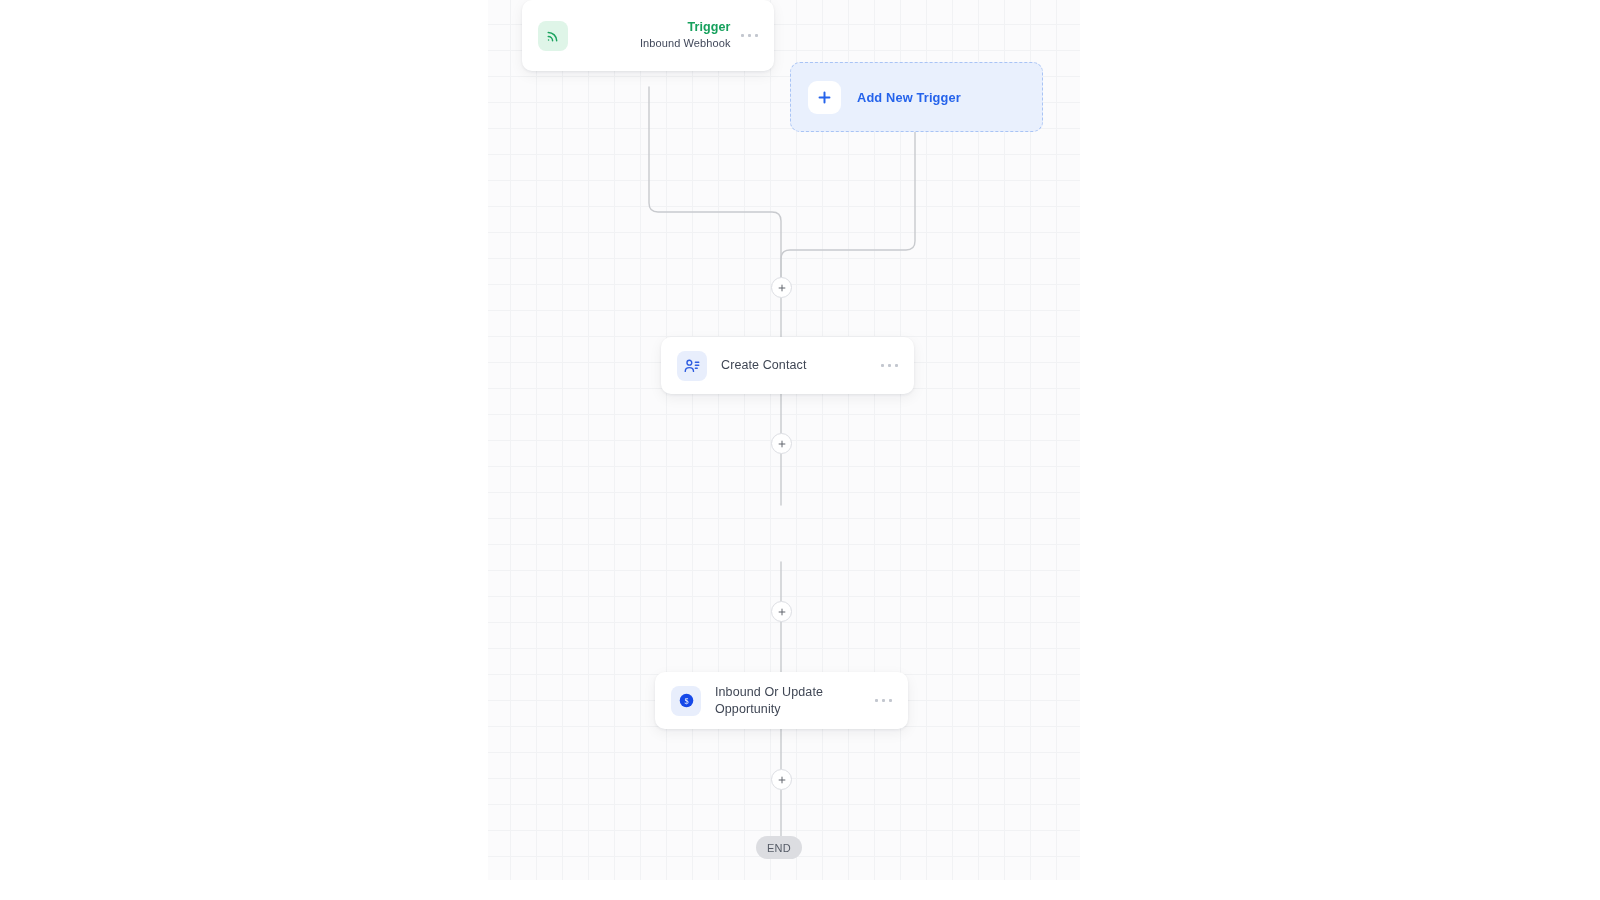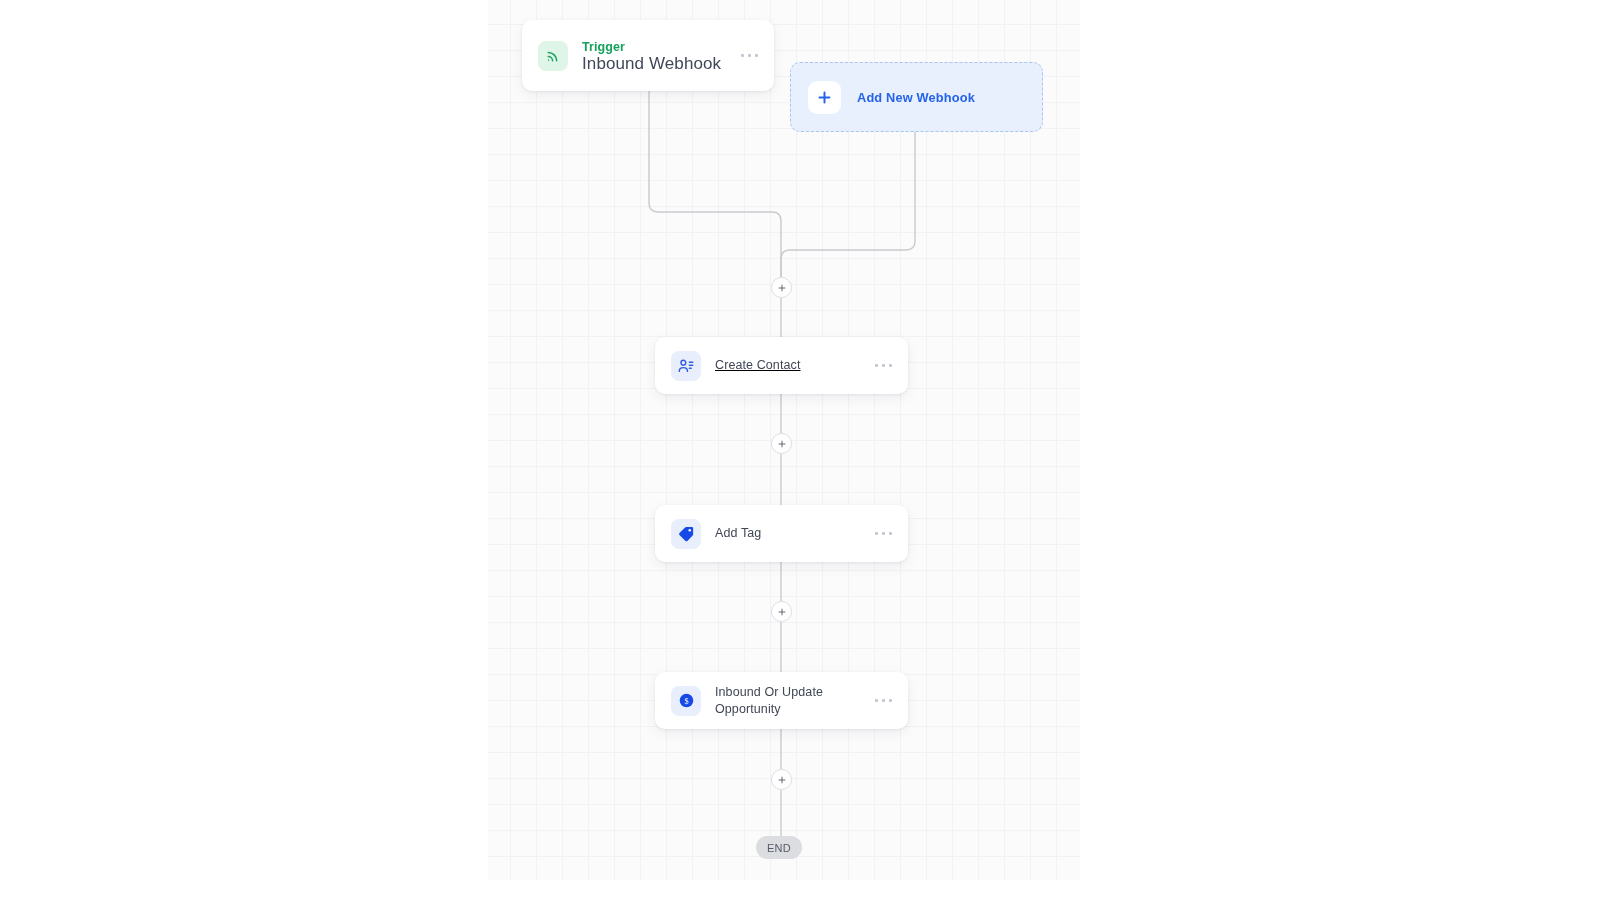--- a/index.html
+++ b/index.html
@@ -50,49 +50,49 @@
   .card-text { margin-left: 14px; flex: 1 1 auto; min-width: 0; }
   .card-title {
     font-size: 12.5px; color: #3f4654; line-height: 16.5px;
     letter-spacing: .1px; white-space: pre-line;
   }
   .trigger-kicker {
     font-size: 12.5px; font-weight: bold; color: #15a05c;
     line-height: 16px; letter-spacing: .1px;
   }
   .trigger-sub {
-    font-size: 17px; color: #41485a; line-height: 17px; letter-spacing: .1px;
+    font-size: 11px; color: #41485a; line-height: 17px; letter-spacing: .1px;
   }
 
   .dots { display: flex; gap: 3.5px; align-items: center; flex: 0 0 auto; margin-left: 10px; }
   .dots i { width: 3.5px; height: 3.5px; background: #c3c7cf; display: block; border-radius: 1px; }
 
   
-  #trigger-card { left: 34px; top: 20px; width: 252px; height: 71px; }
+  #trigger-card { left: 34px; top: 0; width: 252px; height: 71px; text-align: right; }
 
   
   #add-new-trigger {
     position: absolute;
     left: 302px; top: 62px; width: 253px; height: 70px;
     background: #e9f0fd;
     border: 1.5px dashed #a9c4f5;
     border-radius: 10px;
     display: flex; align-items: center; padding-left: 17px;
   }
   #add-new-trigger .plus-tile {
     width: 33px; height: 33px; background: #ffffff; border-radius: 9px;
     display: flex; align-items: center; justify-content: center; flex: 0 0 auto;
   }
   #add-new-trigger .ant-label {
     margin-left: 16px; font-size: 12.8px; font-weight: bold;
     color: #2563eb; letter-spacing: .15px;
   }
 
   
-  #card-create-contact { left: 167px; top: 337px; width: 253px; height: 57px; text-decoration: underline; }
+  #card-create-contact { left: 173px; top: 337px; width: 253px; height: 57px; }
   #card-add-tag        { left: 167px; top: 505px; width: 253px; height: 57px; }
   #card-opportunity    { left: 167px; top: 672px; width: 253px; height: 57px; }
 
   
   .plus-node {
     position: absolute;
     width: 21px; height: 21px; border-radius: 50%;
     background: #ffffff; border: 1px solid #dcdee3;
     display: flex; align-items: center; justify-content: center;
   }
@@ -155,57 +155,41 @@
           <i></i>
       </div>
     </div>
 
     <div id="add-new-trigger">
       <div class="plus-tile">
         <svg width="17" height="17" viewBox="0 0 24 24" stroke="#2563eb" stroke-width="2.8" stroke-linecap="round" fill="none">
           <path d="M12 5 v14 M5 12 h14"></path>
         </svg>
       </div>
-      <span class="ant-label">Add New Webhook</span>
+      <span class="ant-label">Add New Trigger</span>
     </div>
 
     <div class="card" id="card-create-contact">
       <div class="icon-tile tile-blue">
         <svg width="18" height="18" viewBox="0 0 24 24" fill="none" stroke="#2f5de0" stroke-width="1.9" stroke-linecap="round">
           <circle cx="8.5" cy="7.6" r="3.2"></circle>
           <path d="M3 19.2c0-3 2.5-5 5.5-5s5.5 2 5.5 5"></path>
           <path d="M16.5 7 H21 M16.5 11 H21 M16.5 15 H19"></path>
         </svg>
       </div>
       <div class="card-text">
         <div class="card-title">Create Contact</div>
       </div>
       <div class="dots">
         <i></i>
           <i></i>
           <i></i>
       </div>
     </div>
 
-    <div class="card" id="card-add-tag">
-      <div class="icon-tile tile-blue">
-        <svg width="18" height="18" viewBox="0 0 24 24" fill="#1649e8">
-          <path d="M11.2 2.6 H20a1.5 1.5 0 0 1 1.5 1.5v8.6a2 2 0 0 1-.6 1.4l-7.1 7.1a1.8 1.8 0 0 1-2.5 0l-8-8a1.8 1.8 0 0 1 0-2.5l7.1-7.1a2 2 0 0 1 1.4-.6z"></path>
-          <circle cx="17" cy="7" r="1.7" fill="#ffffff"></circle>
-        </svg>
-      </div>
-      <div class="card-text">
-        <div class="card-title">Add Tag</div>
-      </div>
-      <div class="dots">
-        <i></i>
-          <i></i>
-          <i></i>
-      </div>
-    </div>
 
     <div class="card" id="card-opportunity">
       <div class="icon-tile tile-blue">
         <svg width="19" height="19" viewBox="0 0 24 24">
           <circle cx="12" cy="12" r="8.6" fill="#1649e8"></circle>
           <text x="12" y="16.2" text-anchor="middle" font-size="10.5" font-family="Liberation Serif, serif" fill="#ffffff">$</text>
         </svg>
       </div>
       <div class="card-text">
         <div class="card-title">Inbound Or Update

